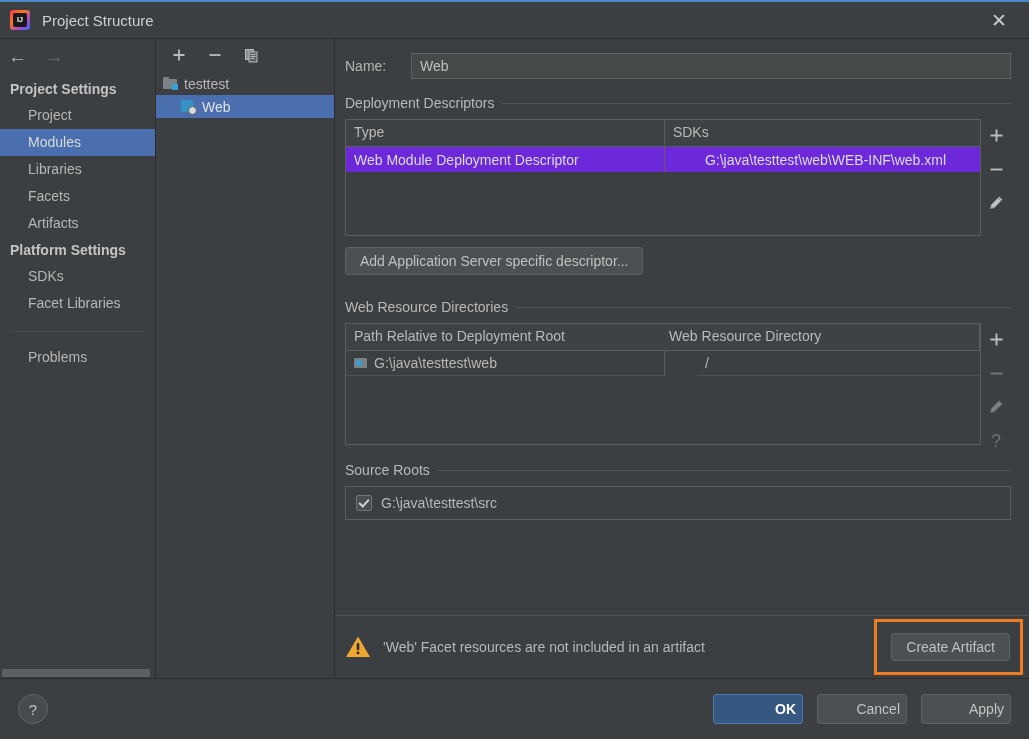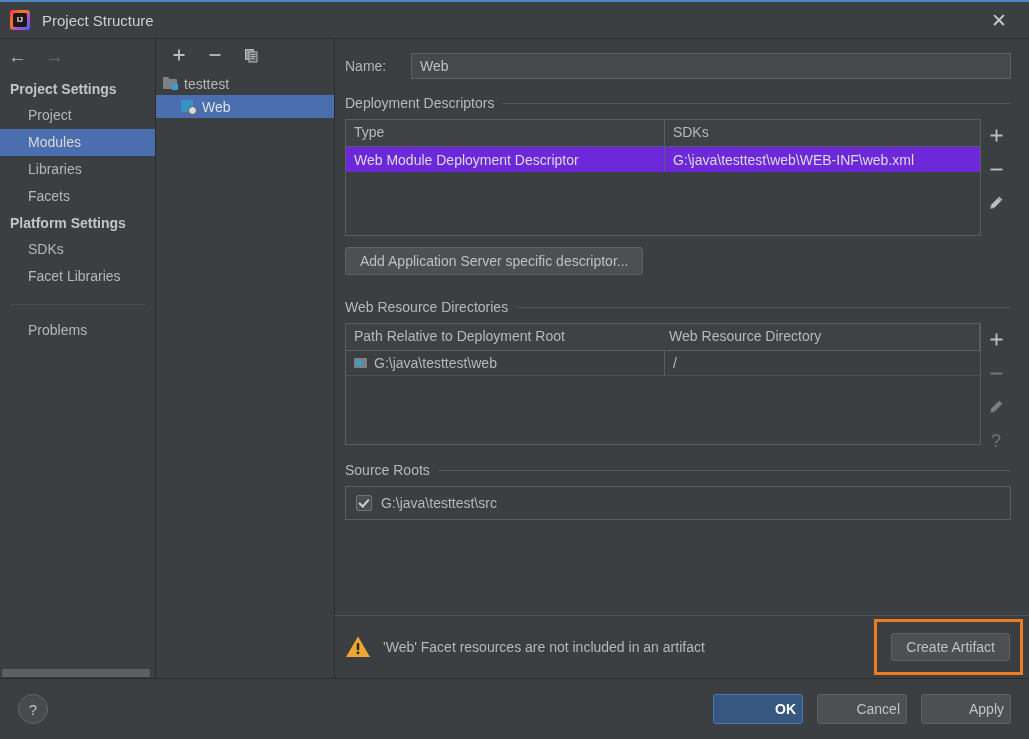--- a/index.html
+++ b/index.html
@@ -313,21 +313,21 @@
     padding: 0 8px;
     line-height: 24px;
     box-sizing: border-box;
     white-space: nowrap;
     overflow: hidden;
     display: flex;
     align-items: center;
     gap: 6px;
   }
   .td.c1 { width: 50.3%; border-right: 1px solid #5a5e60; }
-  .td.c2 { flex: 1 1 auto; }
+  .td.c2 { flex: 1 1 auto; margin-left: 32px; }
   .tr.plain .td { border-bottom: 1px solid #4d5153; }
   .ic-dir {
     width: 14px; height: 12px; position: relative; flex: 0 0 auto;
   }
   .ic-dir::before {
     content: ""; position: absolute; left: 0; top: 1px;
     width: 13px; height: 10px; background: #7a8287; border-radius: 1px;
   }
   .ic-dir .pin {
     position: absolute; left: 2px; top: 3px; width: 6px; height: 6px;
@@ -495,20 +495,21 @@
         <span class="arrow enabled">←</span>
         <span class="arrow disabled">→</span>
       </div>
 
       <div class="nav-list">
         <div class="nav-group-title">Project Settings</div>
         <div class="nav-item">Project</div>
         <div class="nav-item selected">Modules</div>
         <div class="nav-item">Libraries</div>
         <div class="nav-item">Facets</div>
+        <div class="nav-item">Artifacts</div>
 
         <div class="nav-group-title">Platform Settings</div>
         <div class="nav-item">SDKs</div>
         <div class="nav-item">Facet Libraries</div>
 
         <div class="nav-sep"></div>
 
         <div class="nav-item">Problems</div>
       </div>
 

